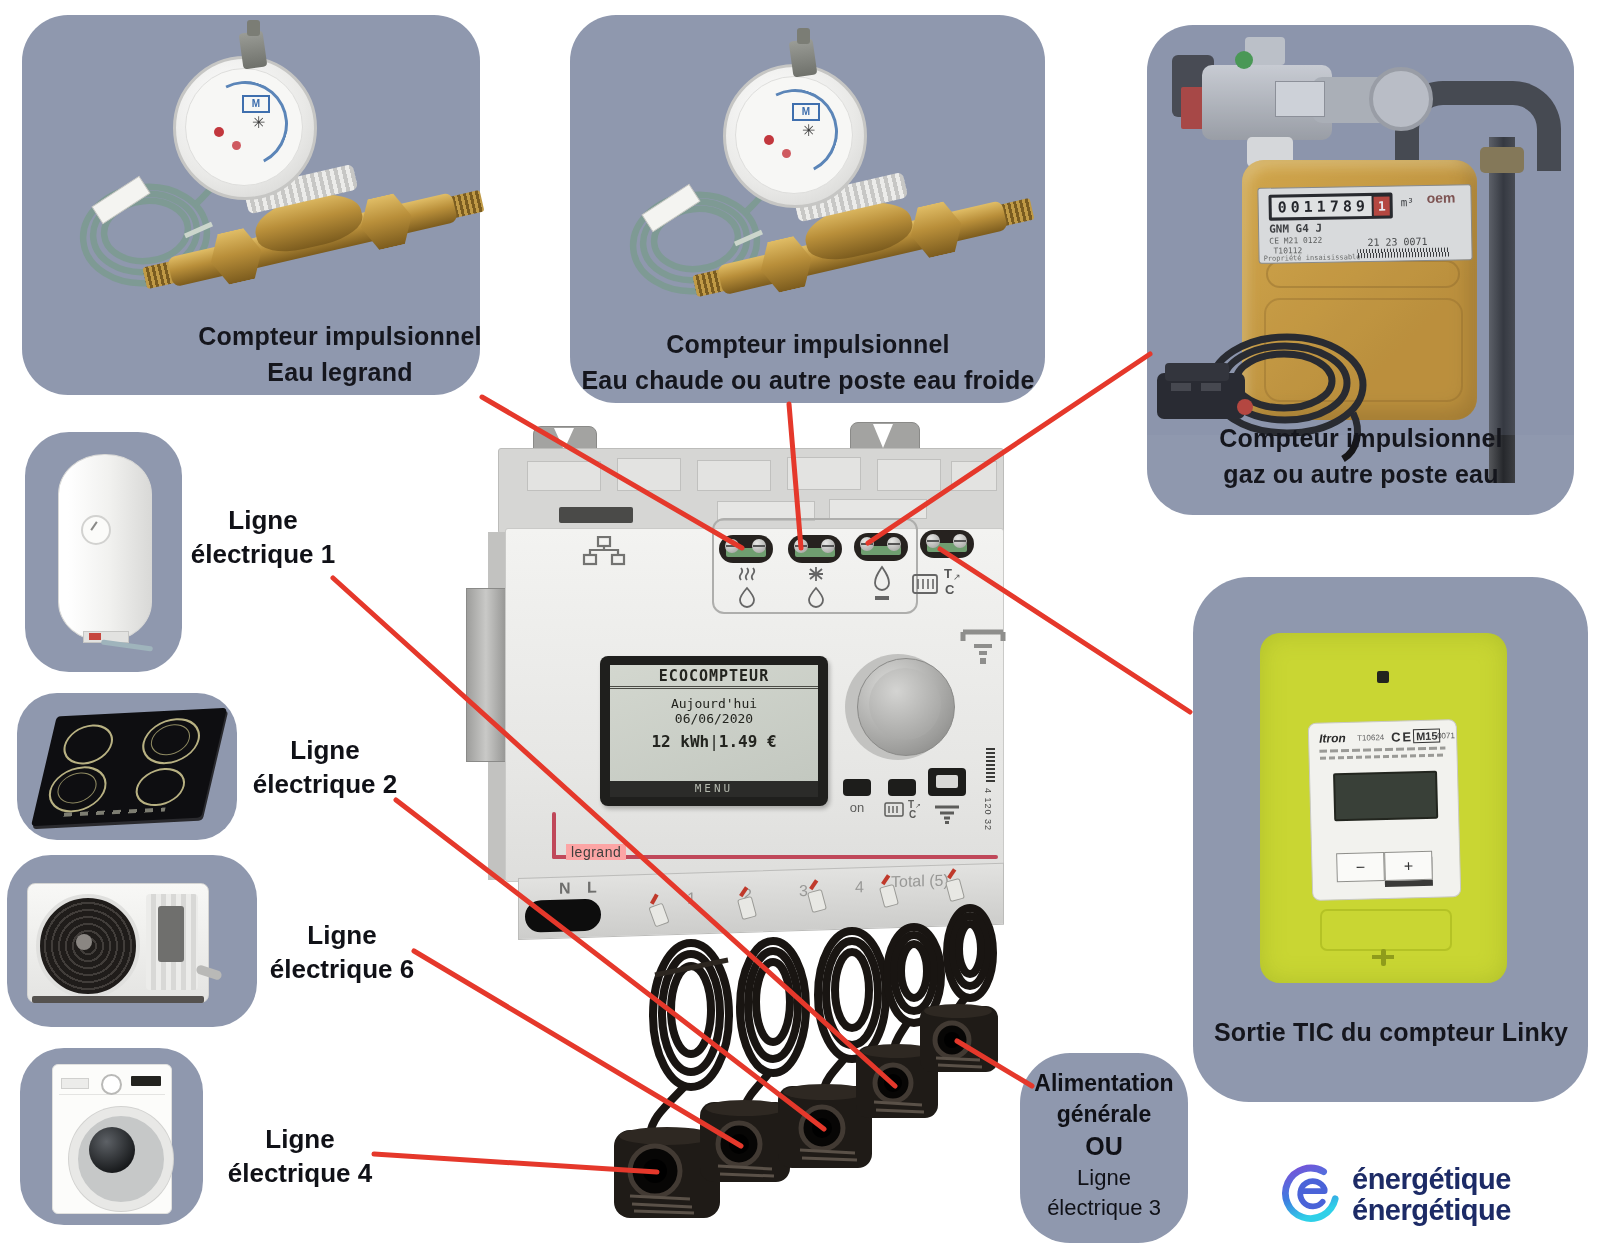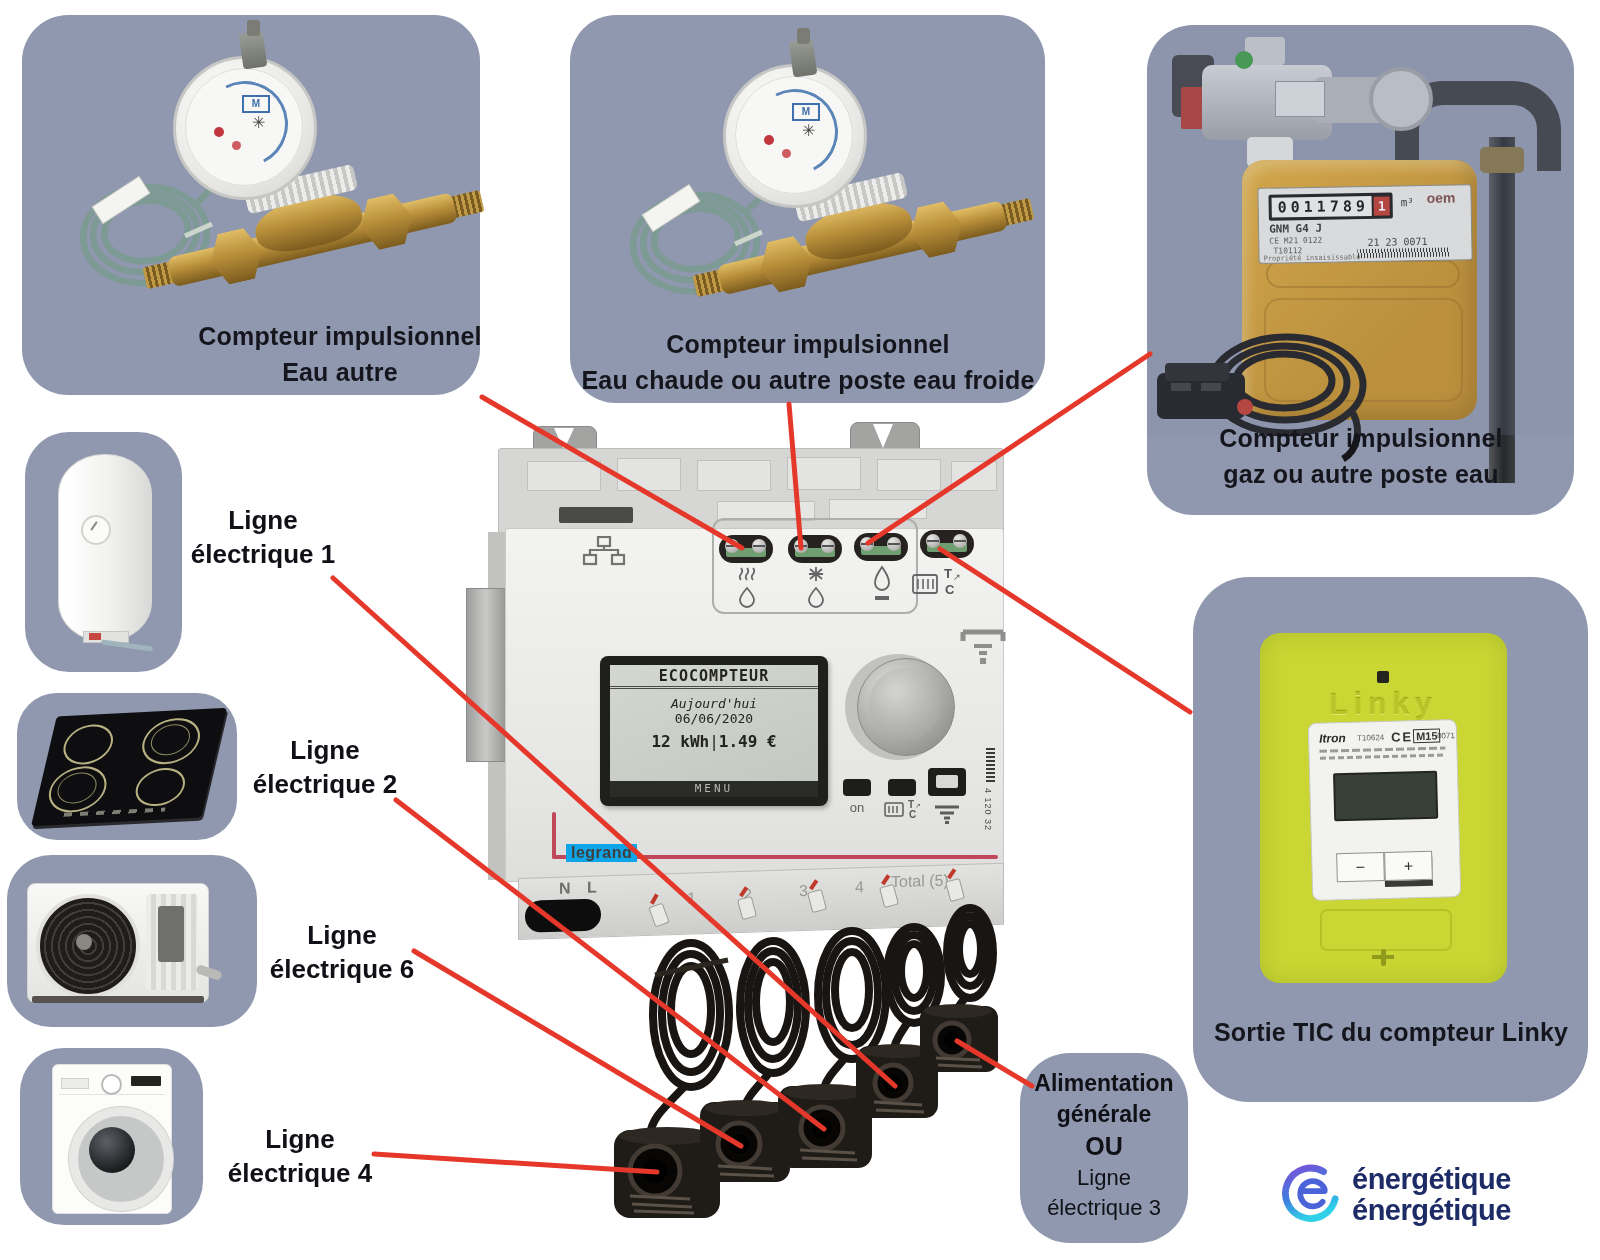--- a/index.html
+++ b/index.html
@@ -162,21 +162,20 @@
       <rect x="14" y="70" width="20" height="8" fill="#3a3a3e"></rect>
       <rect x="44" y="70" width="20" height="8" fill="#3a3a3e"></rect>
       <circle cx="88" cy="94" r="8" fill="#c0392b"></circle>
     </svg>
 
     <div style="position:absolute;left:0;top:0;width:427px;height:410px;border-radius:46px 46px 0 0;background:rgba(126,138,168,.18);"></div>
   </div>
 
   <div class="abs" style="left:1260px;top:633px;width:247px;height:350px;background:var(--linkygreen);border-radius:20px;box-shadow:inset 0 0 24px rgba(130,150,30,.35);">
     <div style="position:absolute;left:117px;top:38px;width:12px;height:12px;background:#23251e;border-radius:2px;"></div>
-    <div style="position:absolute;left:0;top:54px;width:100%;text-align:center;font-size:30px;font-weight:bold;letter-spacing:6px;color:#b7c526;text-shadow:0 1px 0 #dbe86a,0 -1px 1px #96a216;">Linky</div>
     <div style="position:absolute;left:50px;top:88px;width:147px;height:176px;background:#f2f2ee;border:1px solid #c9c9c5;border-radius:8px;transform:rotate(-1.5deg);">
       <span style="position:absolute;left:10px;top:8px;font-size:12px;font-weight:bold;font-style:italic;color:#2a2a2a;">Itron</span>
       <span style="position:absolute;left:48px;top:11px;font-size:8px;color:#666;">T10624</span>
       <span style="position:absolute;left:82px;top:8px;font-size:13px;font-weight:bold;color:#333;letter-spacing:2px;">CE</span>
       <span style="position:absolute;left:104px;top:8px;font-size:11px;font-weight:bold;color:#333;border:1.5px solid #333;padding:0 2px;">M15</span>
       <span style="position:absolute;left:128px;top:11px;font-size:8px;color:#555;">0071</span>
       <div style="position:absolute;left:10px;top:26px;width:126px;height:3px;background:repeating-linear-gradient(90deg,#9a9a96 0 8px,transparent 8px 11px);"></div>
       <div style="position:absolute;left:10px;top:33px;width:126px;height:3px;background:repeating-linear-gradient(90deg,#9a9a96 0 6px,transparent 6px 9px);"></div>
       <div style="position:absolute;left:23px;top:50px;width:100px;height:44px;background:#394038;border:2px solid #23261f;border-radius:2px;"></div>
       <div style="position:absolute;left:24px;top:130px;width:46px;height:27px;background:#fafaf8;border:1px solid #8f8f8b;text-align:center;font-size:16px;line-height:27px;color:#333;">−</div>
@@ -311,21 +310,21 @@
     <svg width="46" height="38" style="position:absolute;left:500px;top:208px;">
       <path d="M3,4 H43 M3,4 V13 M43,4 V13" stroke="#8e8e8c" stroke-width="5" fill="none"></path>
       <path d="M14,18 H32" stroke="#8e8e8c" stroke-width="4"></path>
       <path d="M19,25 H27" stroke="#8e8e8c" stroke-width="4"></path>
       <rect x="20" y="30" width="6" height="6" fill="#8e8e8c"></rect>
     </svg>
 
     <div style="position:absolute;left:140px;top:236px;width:228px;height:150px;background:#1f1f1d;border-radius:8px;box-shadow:2px 3px 4px rgba(0,0,0,.25);">
       <div style="position:absolute;left:10px;top:9px;width:208px;height:116px;background:linear-gradient(160deg,#d3d7cf,#c3c8c0);">
         <div class="lcdtxt" style="text-align:center;font-size:15px;font-weight:bold;letter-spacing:1px;border-bottom:3px double #4a4b45;padding:2px 0 1px;">ECOCOMPTEUR</div>
-        <div class="lcdtxt" style="text-align:center;font-size:13px;margin-top:7px;font-style:italic;">Aujourd'hui</div>
+        <div class="lcdtxt" style="text-align:center;font-size:13px;margin-top:7px;">Aujourd'hui</div>
         <div class="lcdtxt" style="text-align:center;font-size:13px;">06/06/2020</div>
         <div style="display:flex;justify-content:center;padding:6px 8px 0;">
           <span class="lcdtxt" style="font-size:16px;font-weight:bold;">12 kWh</span>
           <span class="lcdtxt" style="font-size:16px;">|</span>
           <span class="lcdtxt" style="font-size:16px;font-weight:bold;">1.49 €</span>
         </div>
       </div>
       <div style="position:absolute;left:10px;top:125px;width:208px;height:16px;background:#2b2b29;">
         <div class="lcdtxt" style="text-align:center;font-size:11px;letter-spacing:3px;color:#b4b8ae;line-height:16px;">MENU</div>
       </div>
@@ -353,21 +352,21 @@
     </div>
     <svg width="30" height="20" style="position:absolute;left:472px;top:384px;">
       <path d="M3,3 H27 M8,9 H22 M12,14 H18" stroke="#5c5c5a" stroke-width="3" fill="none"></path>
       <rect x="13" y="17" width="4" height="3" fill="#5c5c5a"></rect>
     </svg>
     <div style="position:absolute;left:526px;top:328px;width:9px;height:36px;background:repeating-linear-gradient(180deg,#3a3a38 0 2px,transparent 2px 4px);"></div>
     <div style="position:absolute;left:523px;top:368px;font-size:9px;color:#4a4a48;writing-mode:vertical-rl;letter-spacing:1px;">4 120 32</div>
 
     <div style="position:absolute;left:92px;top:392px;width:4px;height:47px;background:var(--legrandred);border-radius:2px;"></div>
     <div style="position:absolute;left:92px;top:435px;width:446px;height:4px;background:var(--legrandred);border-radius:2px;"></div>
-    <div style="position:absolute;left:106px;top:424px;padding:0 5px;background:#0ea5e9;font-size:16px;font-weight:bold;color:#3f3f3d;letter-spacing:.5px;">legrand</div>
+    <div style="position:absolute;left:106px;top:424px;padding:0 5px;background:#fca5a5;font-size:14px;font-weight:normal;color:#3f3f3d;letter-spacing:.5px;">legrand</div>
 
     <div style="position:absolute;left:58px;top:458px;width:484px;height:60px;background:linear-gradient(#e2e2e0,#cdcdcb);border:1px solid #bcbcba;transform:skewY(-1.8deg);transform-origin:left top;">
       <span style="position:absolute;left:40px;top:2px;font-size:16px;color:#6f6f6d;font-weight:bold;">N</span>
       <span style="position:absolute;left:68px;top:2px;font-size:16px;color:#6f6f6d;font-weight:bold;">L</span>
       <div style="position:absolute;left:6px;top:22px;width:76px;height:32px;background:#0d0d0d;border-radius:16px;"></div>
       <span style="position:absolute;left:168px;top:16px;font-size:16px;color:#989896;">1</span>
       <span style="position:absolute;left:224px;top:14px;font-size:16px;color:#989896;">2</span>
       <span style="position:absolute;left:280px;top:12px;font-size:16px;color:#989896;">3</span>
       <span style="position:absolute;left:336px;top:10px;font-size:16px;color:#989896;">4</span>
       <span style="position:absolute;left:372px;top:6px;font-size:16px;color:#989896;">Total (5)</span>
@@ -463,21 +462,21 @@
       <rect x="920" y="1006" width="78" height="66" rx="12" fill="#1f1b17"></rect>
       <ellipse cx="958" cy="1011" rx="34" ry="7" fill="#2e2822"></ellipse>
       <circle cx="952" cy="1040" r="17" fill="#070605" stroke="#423a33" stroke-width="5"></circle>
       <circle cx="952" cy="1040" r="8" fill="#000"></circle>
       <path d="M 936,1058 L 980,1060 M 938,1065 L 982,1067" stroke="#5a5148" stroke-width="3"></path>
     </g>
   </svg>
 
   <div class="cap" style="left:160px;top:318px;width:360px;">
     <div>Compteur impulsionnel</div>
-    <div>Eau autre</div>
+    <div>Eau legrand</div>
   </div>
   <div class="cap" style="left:572px;top:326px;width:472px;">
     <div>Compteur impulsionnel</div>
     <div>Eau chaude ou autre poste eau froide</div>
   </div>
   <div class="cap" style="left:1149px;top:420px;width:424px;">
     <div>Compteur impulsionnel</div>
     <div>gaz ou autre poste eau</div>
   </div>
   <div class="cap" style="left:1195px;top:1014px;width:392px;">

